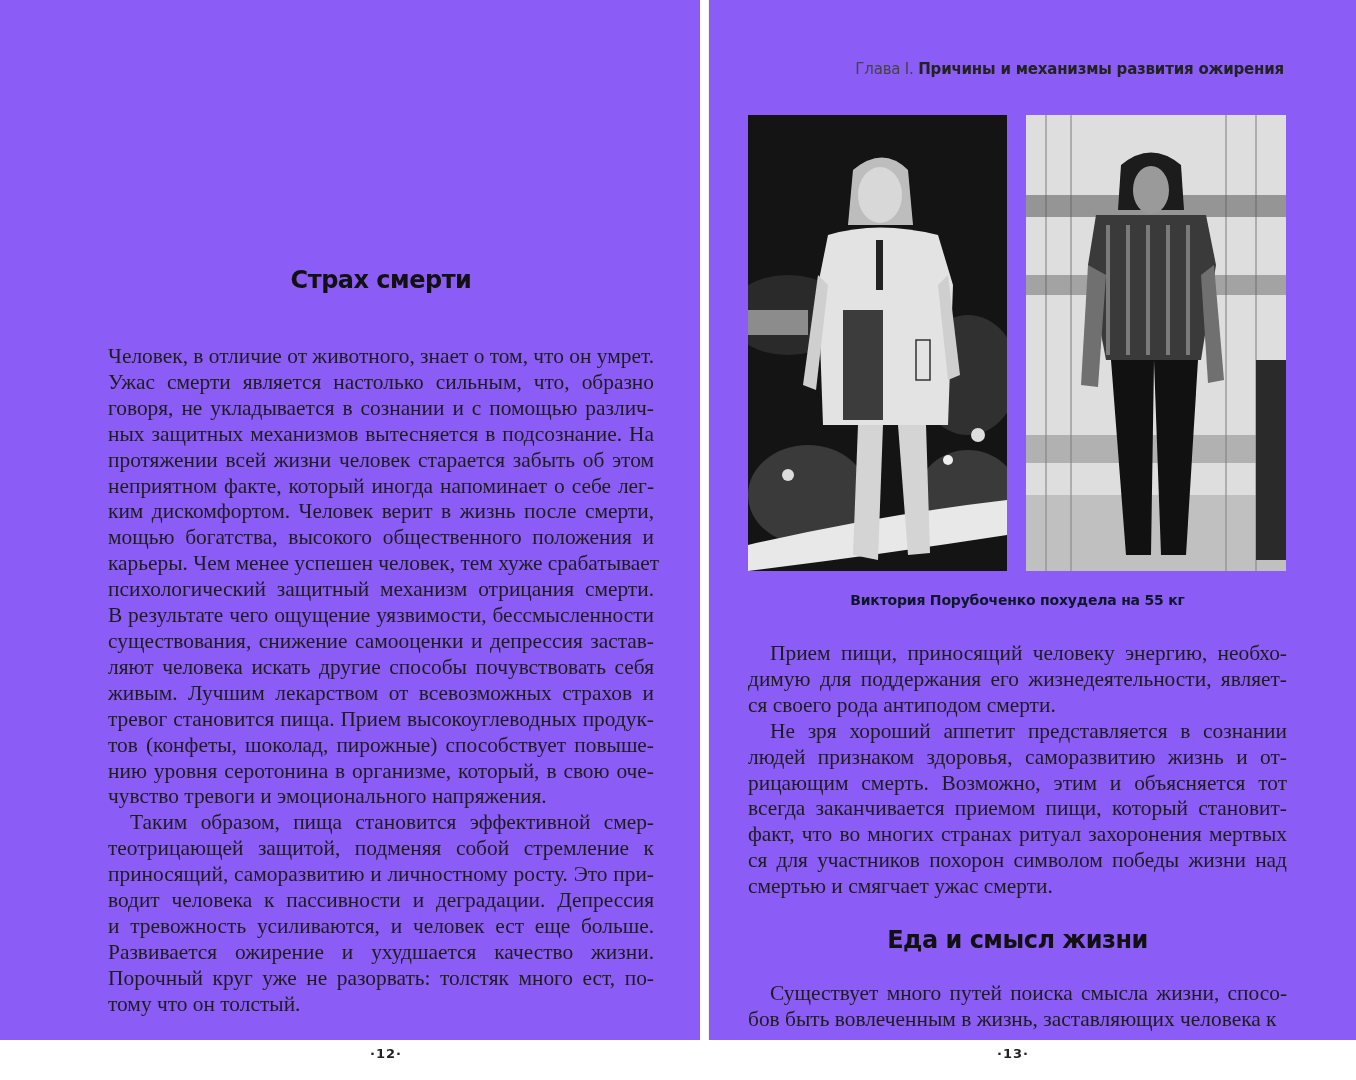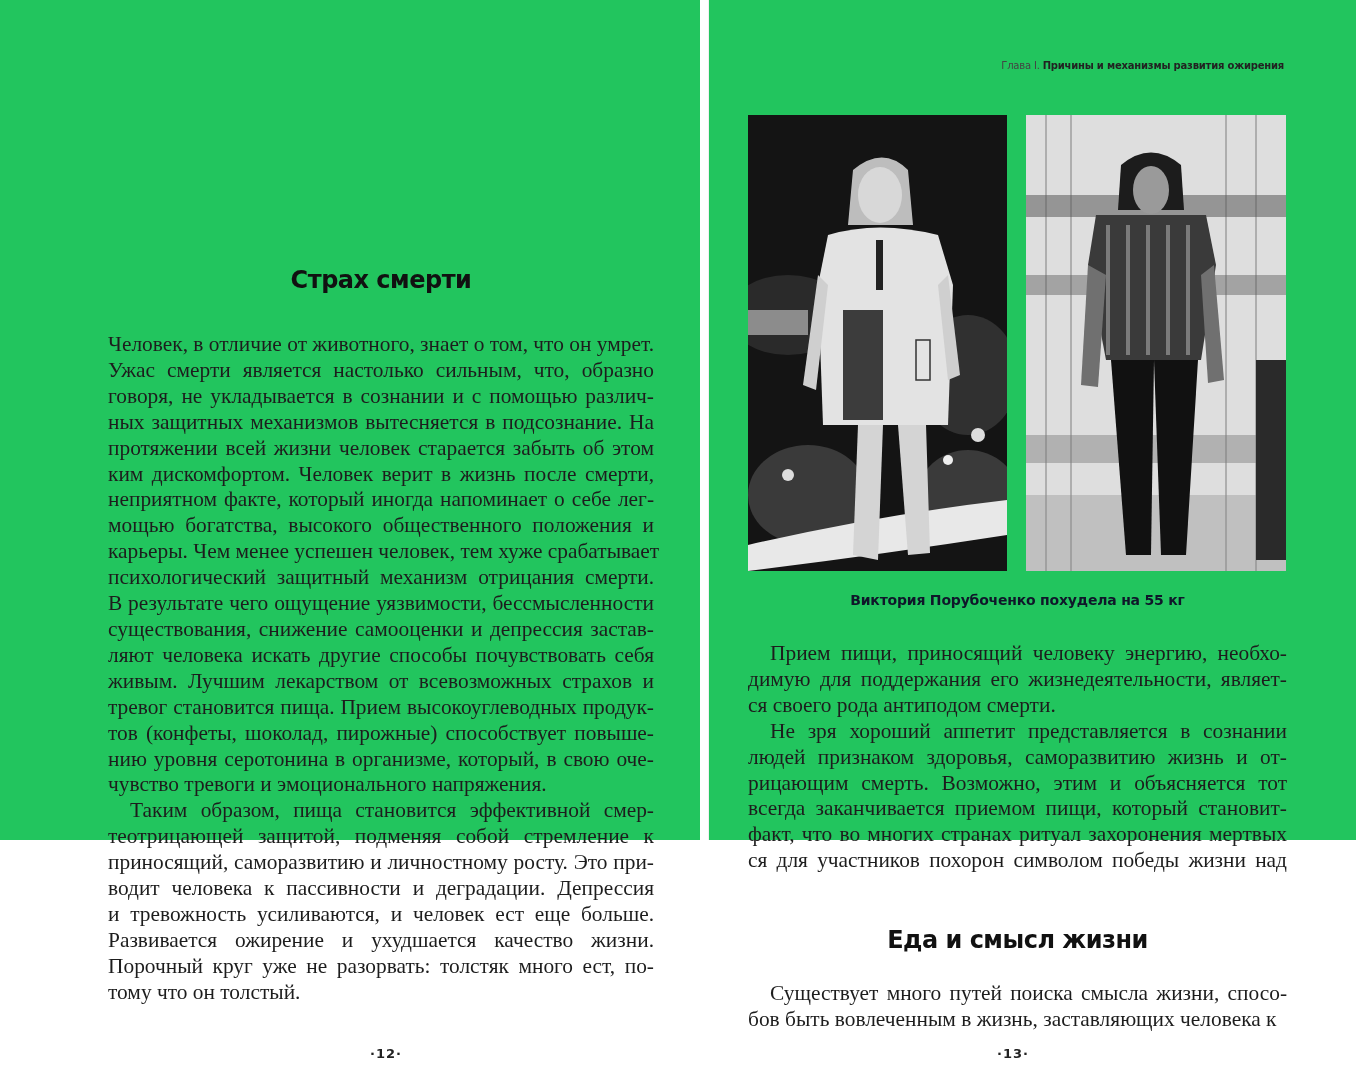--- a/index.html
+++ b/index.html
@@ -1,21 +1,21 @@
 <!DOCTYPE html>
 <html><head>
   <meta charset="utf-8">
   <style>
     html, body { margin: 0; padding: 0; }
     body {
       width: 1356px; height: 1080px; overflow: hidden;
       background: #ffffff; position: relative;
       color: #1a1a1a;
     }
-    .page { position: absolute; top: 0; height: 840px; background: #22c55e; }
+    .page { position: absolute; top: 0; height: 1040px; background: #8b5cf6; }
     .page-left { left: 0; width: 700px; }
     .page-right { left: 708px; width: 648px; border-left: 1px solid #f0f0f0; }
     .spine { position: absolute; left: 700px; top: 0; width: 8px; height: 1080px; background: #ffffff; }
 
     .heading {
       position: absolute; font-family: "DejaVu Sans", sans-serif; font-weight: bold;
       font-size: 24px; letter-spacing: -0.5px; text-align: center; color: #111;
     }
     .body-text {
       position: absolute; font-family: "Liberation Serif", serif;
@@ -25,49 +25,49 @@
     .body-text .line { display: block; white-space: nowrap; text-align-last: justify; }
     .body-text .line.last { text-align-last: left; }
     .body-text .line.indent { padding-left: 22px; }
 
     .page-num {
       position: absolute; font-family: "DejaVu Sans", sans-serif; font-weight: bold;
       font-size: 13px; letter-spacing: 1px; color: #222;
     }
     .running-head {
       position: absolute; top: 60px; right: 72px;
-      font-family: "DejaVu Sans", sans-serif; font-size: 10px; color: #222; letter-spacing: -0.2px;
+      font-family: "DejaVu Sans", sans-serif; font-size: 15px; color: #222; letter-spacing: -0.2px;
     }
     .running-head .chap { font-weight: normal; color: #444; }
     .running-head .title { font-weight: bold; }
 
     .photo {
       position: absolute; top: 115px; height: 456px; overflow: hidden; background: #111;
     }
     .photo svg { width: 100%; height: 100%; display: block; }
     .caption {
       position: absolute; top: 592px; left: 748px; width: 539px; text-align: center;
       font-family: "DejaVu Sans", sans-serif; font-weight: bold; font-size: 14px; color: #0f172a;
       letter-spacing: -0.2px;
     }
   </style>
 </head>
 <body>
 
 <div class="page page-left">
   <div class="heading" style="left:108px; width:546px; top:266px;">Страх смерти</div>
 
-  <div class="body-text" style="left:108px; width:546px; top:332px;" id="left-body">
+  <div class="body-text" style="left:108px; width:546px; top:344px;" id="left-body">
       <span class="line">Человек, в отличие от животного, знает о том, что он умрет.</span>
       <span class="line">Ужас смерти является настолько сильным, что, образно</span>
       <span class="line">говоря, не укладывается в сознании и с помощью различ-</span>
       <span class="line">ных защитных механизмов вытесняется в подсознание. На</span>
       <span class="line">протяжении всей жизни человек старается забыть об этом</span>
+      <span class="line">неприятном факте, который иногда напоминает о себе лег-</span>
       <span class="line">ким дискомфортом. Человек верит в жизнь после смерти,</span>
-      <span class="line">неприятном факте, который иногда напоминает о себе лег-</span>
       <span class="line">мощью богатства, высокого общественного положения и</span>
       <span class="line">карьеры. Чем менее успешен человек, тем хуже срабатывает</span>
       <span class="line">психологический защитный механизм отрицания смерти.</span>
       <span class="line">В результате чего ощущение уязвимости, бессмысленности</span>
       <span class="line">существования, снижение самооценки и депрессия застав-</span>
       <span class="line">ляют человека искать другие способы почувствовать себя</span>
       <span class="line">живым. Лучшим лекарством от всевозможных страхов и</span>
       <span class="line">тревог становится пища. Прием высокоуглеводных продук-</span>
       <span class="line">тов (конфеты, шоколад, пирожные) способствует повыше-</span>
       <span class="line">нию уровня серотонина в организме, который, в свою оче-</span>
@@ -155,20 +155,21 @@
 <div class="body-text" style="left:748px; width:539px; top:641px;" id="right-body-1">
     <span class="line indent">Прием пищи, приносящий человеку энергию, необхо-</span>
     <span class="line">димую для поддержания его жизнедеятельности, являет-</span>
     <span class="line last">ся своего рода антиподом смерти.</span>
     <span class="line indent">Не зря хороший аппетит представляется в сознании</span>
     <span class="line">людей признаком здоровья, саморазвитию жизнь и от-</span>
     <span class="line">рицающим смерть. Возможно, этим и объясняется тот</span>
     <span class="line">всегда заканчивается приемом пищи, который становит-</span>
     <span class="line">факт, что во многих странах ритуал захоронения мертвых</span>
     <span class="line">ся для участников похорон символом победы жизни над</span>
+    <span class="line last">смертью и смягчает ужас смерти.</span>
   </div>
 
 <div class="heading" style="left:748px; width:539px; top:926px;">Еда и смысл жизни</div>
 
 <div class="body-text" style="left:748px; width:539px; top:981px;" id="right-body-2">
     <span class="line indent">Существует много путей поиска смысла жизни, спосо-</span>
     <span class="line last">бов быть вовлеченным в жизнь, заставляющих человека к</span>
   </div>
 
 <div class="page-num" style="left:997px; top:1046px;">·13·</div>

